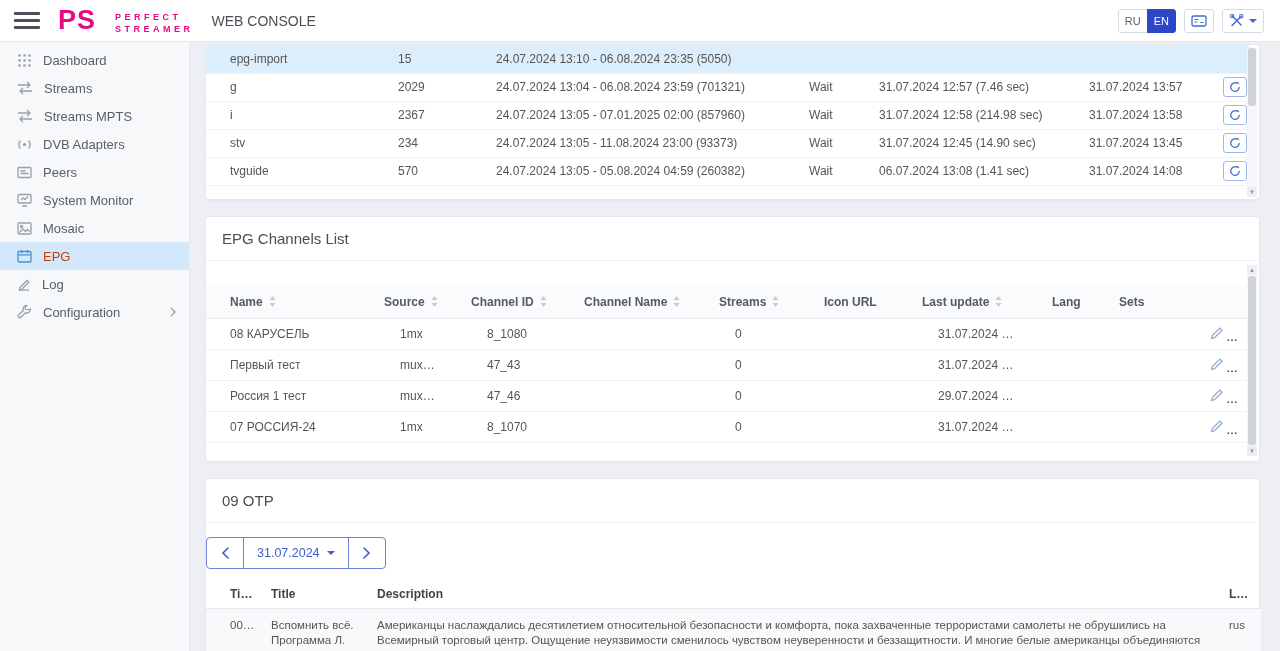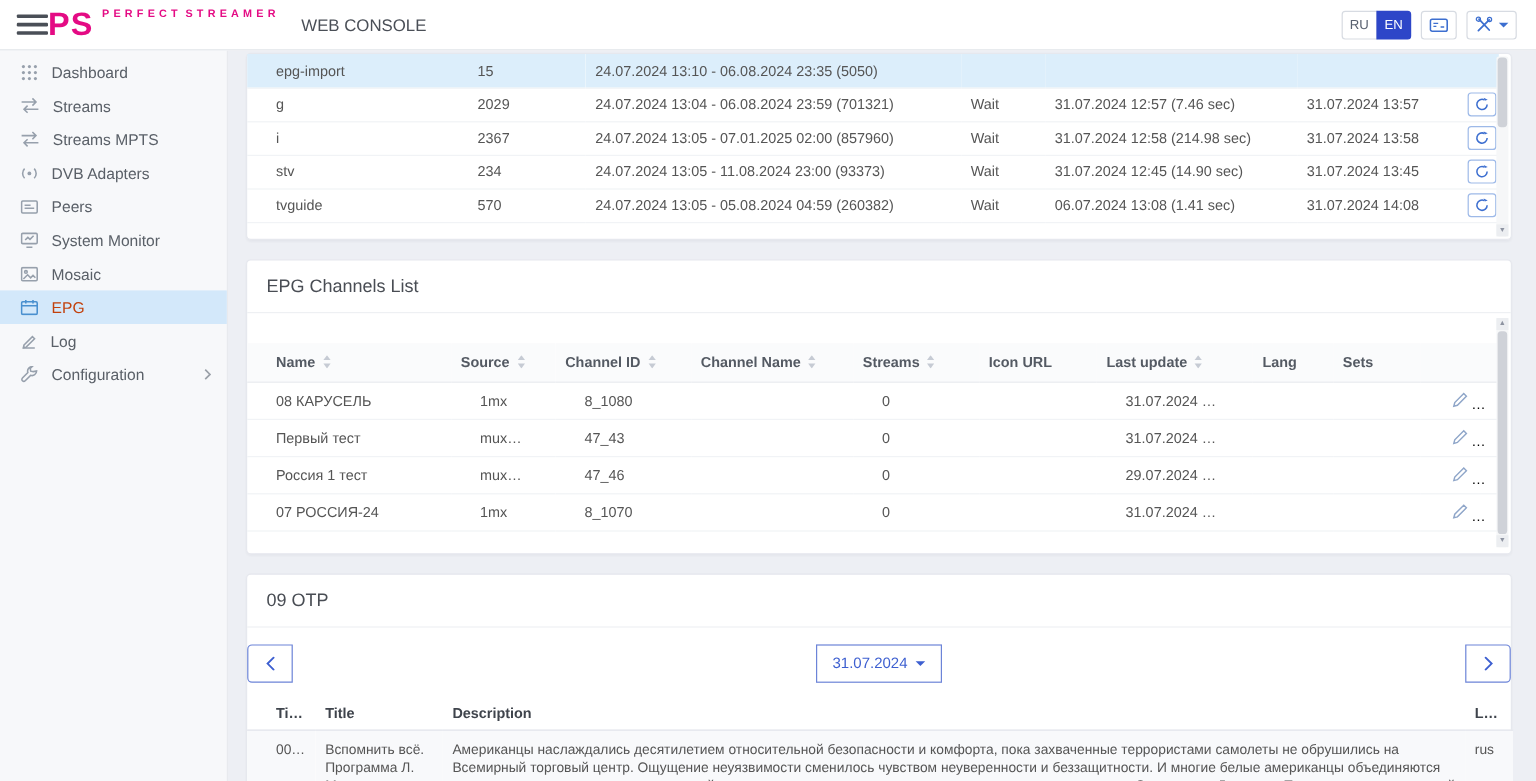--- a/index.html
+++ b/index.html
@@ -5,23 +5,23 @@
   * { box-sizing: border-box; margin: 0; padding: 0; }
   html, body { width: 1280px; height: 651px; overflow: hidden; }
   body { font-family: "Liberation Sans", sans-serif; background: #edeff4; color: #4a4f57; }
 
   
   .topbar { position: fixed; top: 0; left: 0; width: 1280px; height: 42px; background: #fff;
             border-bottom: 1px solid #e3e6ea; display: flex; align-items: center; z-index: 20; }
   .burger { width: 26px; height: 19px; margin-left: 14px; display: flex; flex-direction: column;
             justify-content: space-between; cursor: pointer; padding: 1px 0; }
   .burger span { display: block; height: 3px; background: #4a4f57; border-radius: 1px; }
-  .logo { display: flex; align-items: flex-start; gap: 7px; }
+  .logo { display: flex; align-items: flex-end; margin-left: 18px; gap: 19px; }
   .logo .ps { font-size: 27px; font-weight: bold; color: #e40b84; letter-spacing: 1px; line-height: 1; }
-  .logo .wordmark { display: flex; flex-direction: row; gap: 3px; }
+  .logo .wordmark { display: flex; flex-direction: column; gap: 3px; }
   .logo .wordmark span { font-size: 9px; font-weight: bold; letter-spacing: 3.5px; color: #e40b84; line-height: 1; }
   .console-title { margin-left: 18px; font-size: 14px; color: #4a4f57; text-align: right; }
   .topbar-right { margin-left: auto; display: flex; align-items: center; gap: 8px; margin-right: 16px; }
   .lang-group { display: flex; }
   .tb-btn { height: 24px; min-width: 24px; border: 1px solid #d7dbe2; background: #fff; border-radius: 3px;
             font-size: 11px; color: #5a6270; display: flex; align-items: center; justify-content: center;
             padding: 0 6px; cursor: pointer; gap: 5px; }
   .lang-group .tb-btn:first-child { border-radius: 3px 0 0 3px; }
   .lang-group .tb-btn:last-child { border-radius: 0 3px 3px 0; margin-left: -1px; }
   .tb-btn.active { background: #2d46c8; border-color: #2d46c8; color: #fff; }
@@ -68,21 +68,21 @@
   .channels-tbl th { height: 33px; font-weight: bold; text-align: left; padding: 0 8px; background: #fafbfc;
                      border-bottom: 1px solid #e9ebef; color: #545a63; font-size: 12px; }
   .channels-tbl th:first-child, .channels-tbl td:first-child { padding-left: 24px; }
   .channels-tbl td { height: 31px; padding: 0 24px; border-bottom: 1px solid #f1f3f6; }
   .channels-tbl .actions { text-align: right; padding-right: 18px; }
   .channels-tbl .actions button { background: none; border: none; cursor: pointer; padding: 2px; }
   .sort { display: inline-block; vertical-align: -1px; margin-left: 6px; }
   .card-channels { padding-bottom: 18px; }
 
   
-  .pager { display: flex; justify-content: space-between; padding: 14px 0 13px; gap: 23px; }
+  .pager { display: flex; justify-content: flex-start; padding: 14px 0 13px; }
   .pg { height: 32px; border: 1px solid #6c84d8; background: #fff; color: #3d5fd0; display: flex;
         align-items: center; justify-content: center; font-size: 12.5px; cursor: pointer; }
   .pg.prev { width: 38px; border-radius: 4px 0 0 4px; }
   .pg.date { padding: 0 13px; margin-left: -1px; gap: 7px; }
   .pg.next { width: 38px; border-radius: 0 4px 4px 0; margin-left: -1px; }
   .pg .caret-down { border-top-color: #3d5fd0; }
 
   .prog-tbl { width: 1055px; }
   .prog-tbl th { font-weight: bold; text-align: left; padding: 5px 8px 7px; font-size: 12px; color: #3f444c;
                  border-bottom: 1px solid #e6e8ee; }

